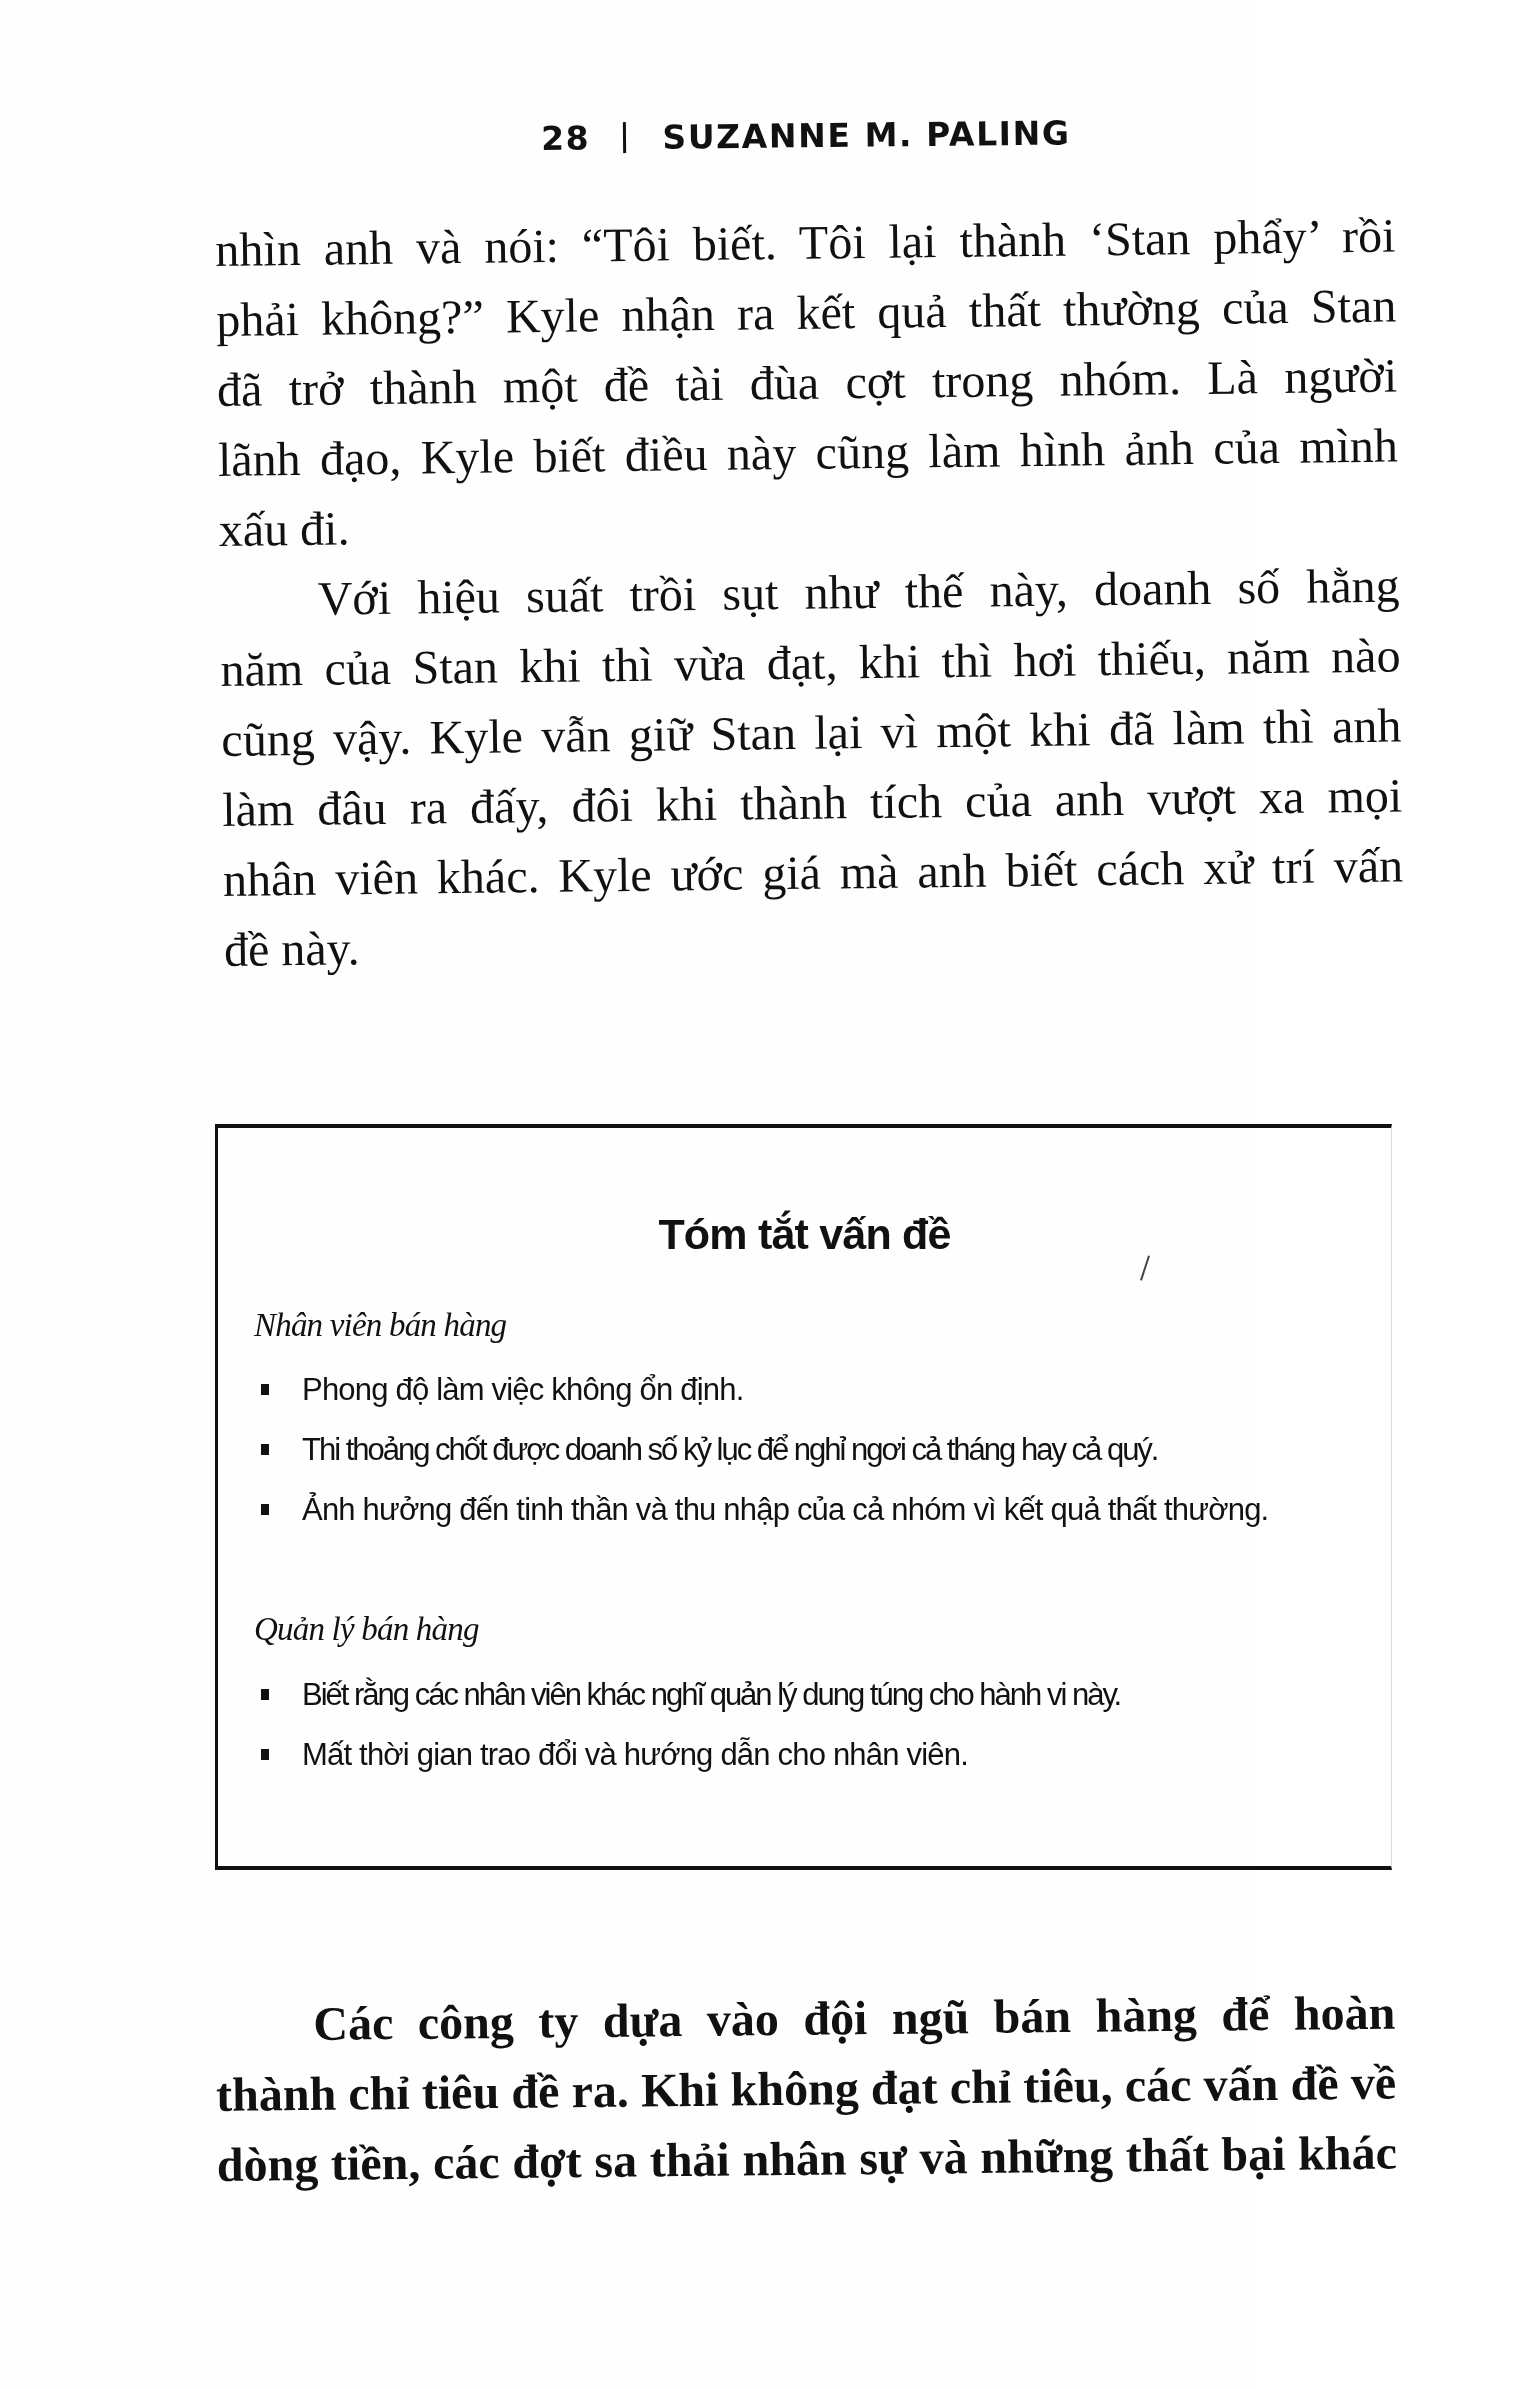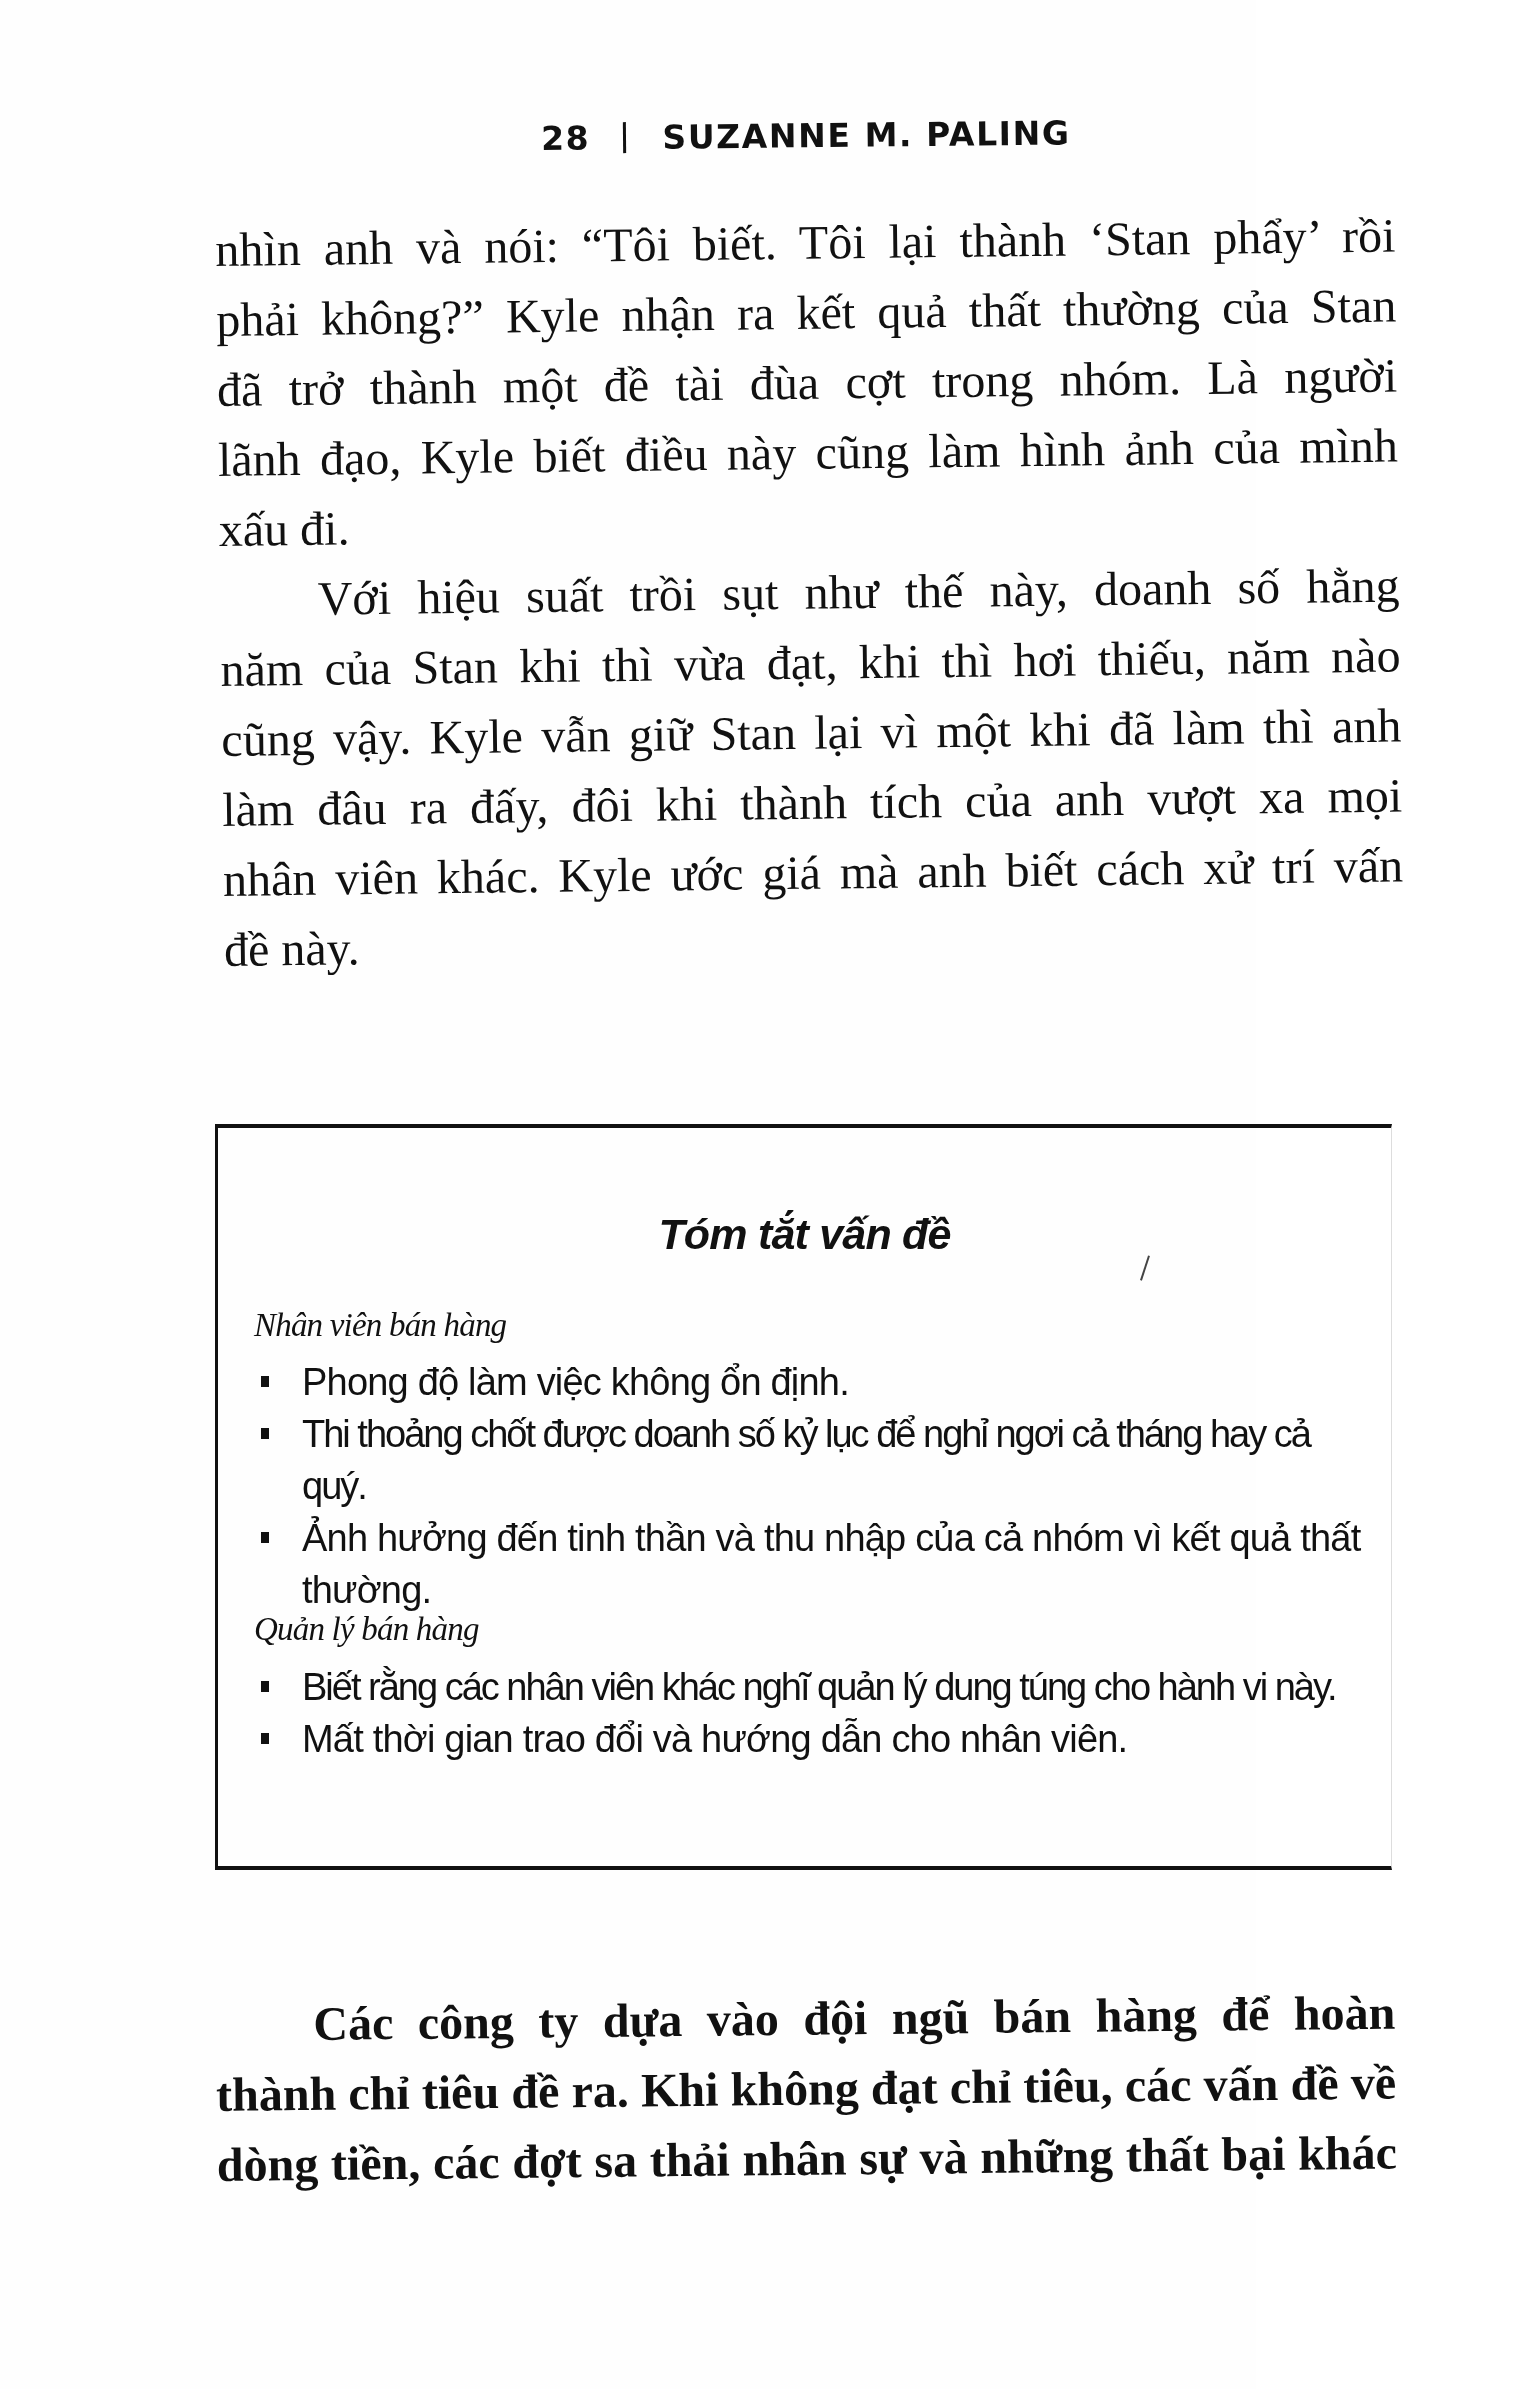--- a/index.html
+++ b/index.html
@@ -21,24 +21,24 @@
   .indent { padding-left: 98px; }
 
   .block-top { top: 215px; transform: rotate(-0.7deg); transform-origin: left top; }
   .block-bottom { top: 1990px; transform: rotate(-0.6deg); transform-origin: left top; font-weight: bold; }
 
   .summary-box { position: absolute; left: 215px; top: 1124px; width: 1177px; height: 746px;
     border-top: 4.1px solid #111; border-left: 3.3px solid #111; border-bottom: 4.1px solid #111;
     border-right: 1.6px solid #ddd; box-sizing: border-box;
     font-family: "Liberation Sans", "DejaVu Sans", sans-serif; }
   .summary-title { position: absolute; left: 0; right: 0; top: 82px; text-align: center;
-    font-weight: bold; font-size: 43px; letter-spacing: -0.8px; font-style: italic; }
+    font-weight: bold; font-size: 43px; letter-spacing: -0.8px; }
   .section-label { position: absolute; left: 36px; font-style: italic; font-size: 33px; letter-spacing: -0.8px; font-family: Liberation Serif, serif; }
   .bullet-list { position: absolute; left: 36px; width: 1114px; margin: 0; padding: 0; list-style: none; }
-  .bullet-list li { position: relative; padding-left: 48px; font-size: 38px; line-height: 52px; letter-spacing: -0.8px; }
+  .bullet-list li { position: relative; padding-left: 48px; font-size: 31px; line-height: 52px; letter-spacing: -0.8px; margin-top: 8px; }
   .bullet-list li .sq { position: absolute; left: 6.6px; top: 19.7px; width: 8.2px; height: 11.5px; background: #111; }
   .stray-mark { position: absolute; left: 926px; top: 127px; width: 1.6px; height: 26px; background: #444; transform: rotate(18deg); }
 </style>
 </head>
 <body>
 
 <div class="page">
 
   <div class="running-head">
     <span class="pg">28</span>

